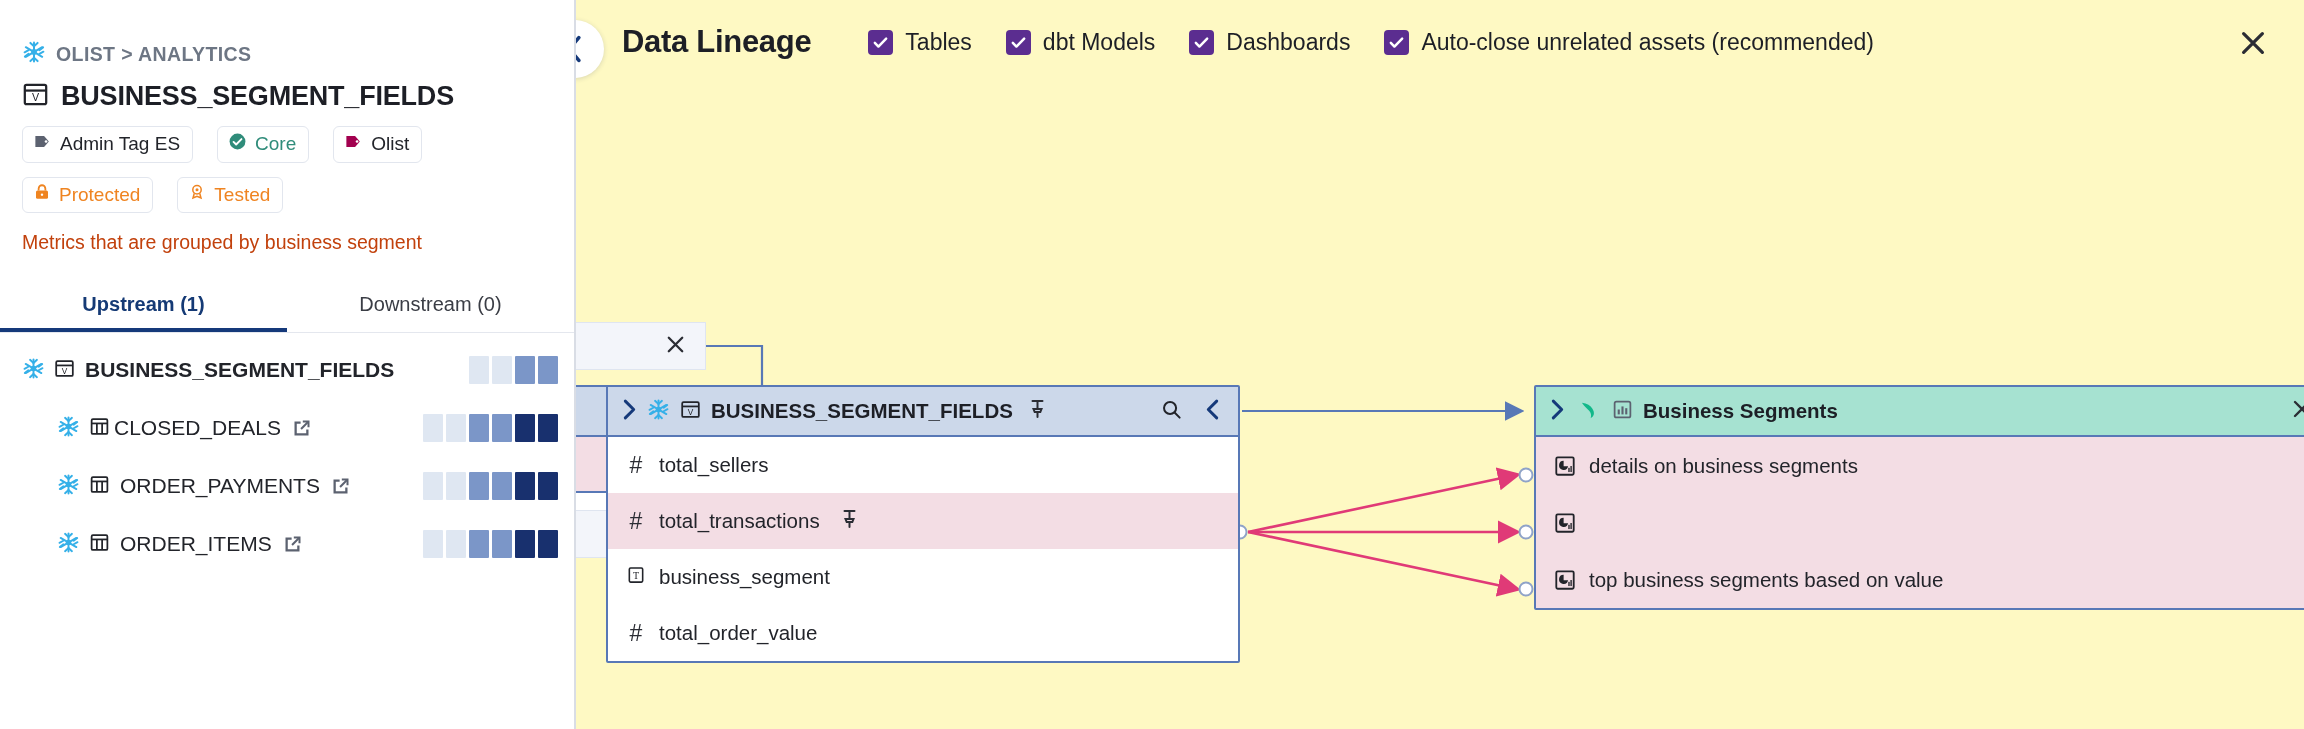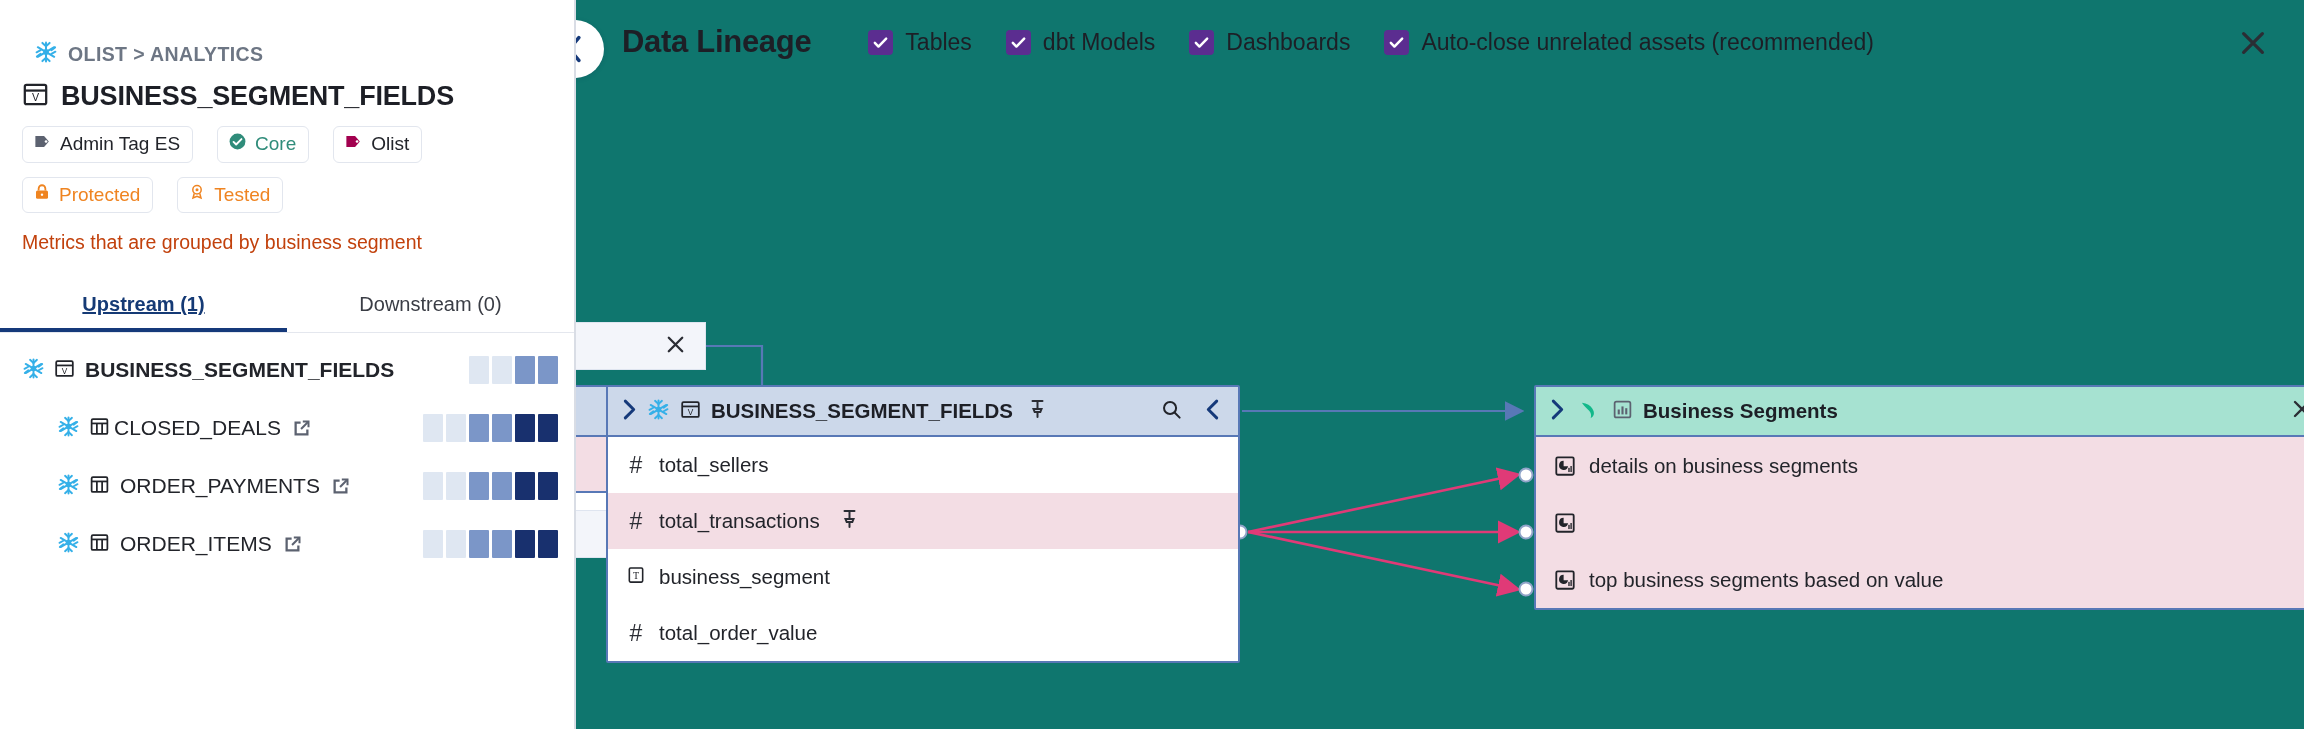--- a/index.html
+++ b/index.html
@@ -15,21 +15,21 @@
   
   #sidebar {
     position: absolute; left: 0; top: 0;
     width: 576px; height: 729px;
     background: #ffffff;
     border-right: 2px solid #d9dde5;
     overflow: hidden;
   }
   .sb-breadcrumb {
     display: flex; align-items: center; gap: 10px;
-    padding: 40px 0 0 34px;
+    padding: 40px 0 0 22px;
   }
   .sb-breadcrumb .bc-text {
     font-size: 19.5px; font-weight: bold; letter-spacing: .4px;
     color: #6d7684;
   }
   .snowflake { flex: 0 0 auto; }
 
   .sb-title-row {
     display: flex; align-items: center; gap: 12px;
     padding: 13px 0 0 22px;
@@ -53,21 +53,21 @@
   }
 
   .tabs {
     display: flex; margin-top: 26px; position: relative;
     border-bottom: 1px solid #e4e7ee;
   }
   .tab {
     padding: 13px 0 16px 0; font-size: 20px; text-align: center;
     cursor: pointer; color: #3a3d45;
   }
-  .tab.w1 { width: 288px; text-decoration: underline; }
+  .tab.w1 { width: 288px; }
   .tab.w2 { width: 288px; }
   .tab.active { color: #153a75; font-weight: bold; box-shadow: inset 0 -4px 0 0 #15397a; }
 
   .sortbar {
     display: flex; align-items: center; justify-content: space-between;
     padding: 20px 28px 20px 28px;
     border-bottom: 1px solid #e7eaf1;
   }
   .sortbar .left { display: flex; align-items: center; gap: 10px; font-size: 20px; }
   .sortbar .right { display: flex; align-items: center; gap: 9px; font-size: 20px; }
@@ -80,21 +80,21 @@
   .list-row .lbl { font-size: 21px; white-space: nowrap; }
   .list-row.root .lbl { font-weight: bold; font-size: 21px; }
   .list-row .ico-group { display: flex; align-items: center; gap: 9px; }
   .list-row.child { padding-left: 57px; }
   .pop { display: flex; gap: 3px; margin-left: auto; }
   .pop i { display: block; width: 20px; height: 28px; border-radius: 1px; }
 
   
   #canvas {
     position: absolute; left: 576px; top: 0;
-    width: 1728px; height: 729px; background: #0f766e; overflow: hidden;
+    width: 1728px; height: 729px; background: #fef9c3; overflow: hidden;
   }
   #topbar {
     position: absolute; left: 0; top: 0; width: 1728px; height: 84px;
     display: flex; align-items: center; padding-left: 46px; gap: 0;
   }
   .lineage-title {
     font-size: 31px; font-weight: bold; color: #1d1f26; letter-spacing: -.3px;
     margin-right: 57px;
   }
   .chk-item { display: flex; align-items: center; gap: 12px; margin-right: 34px; cursor: pointer; }

